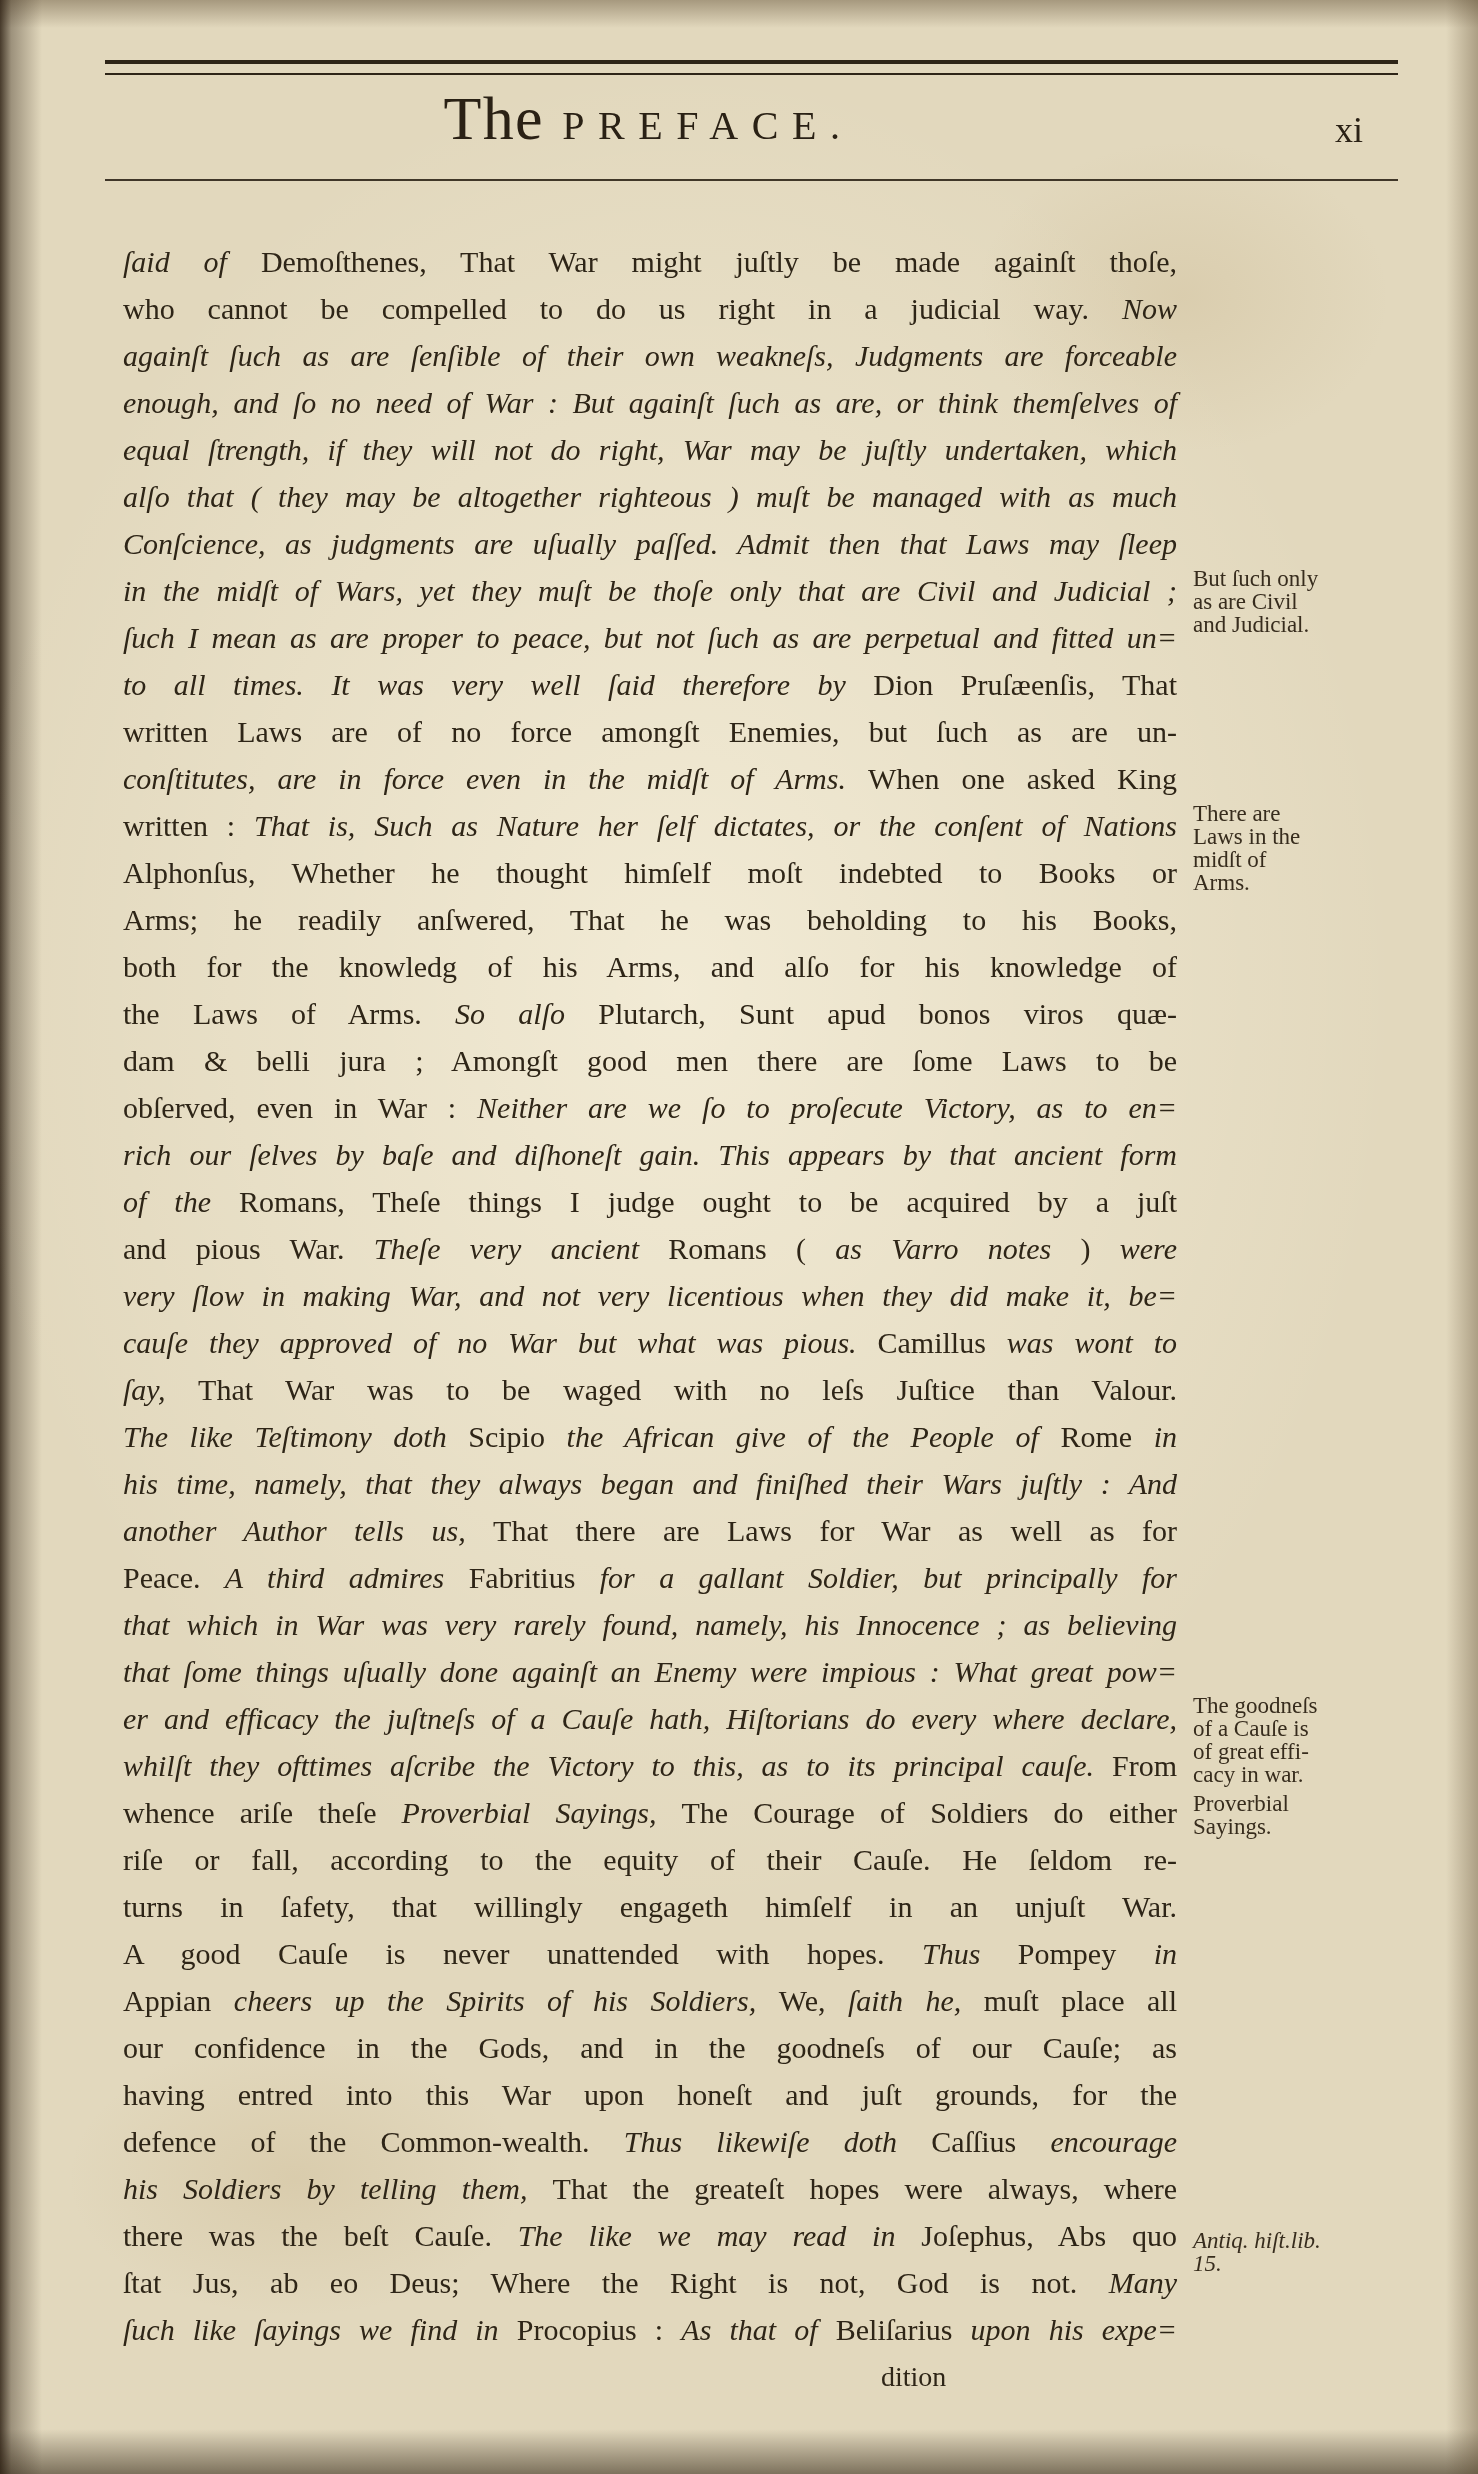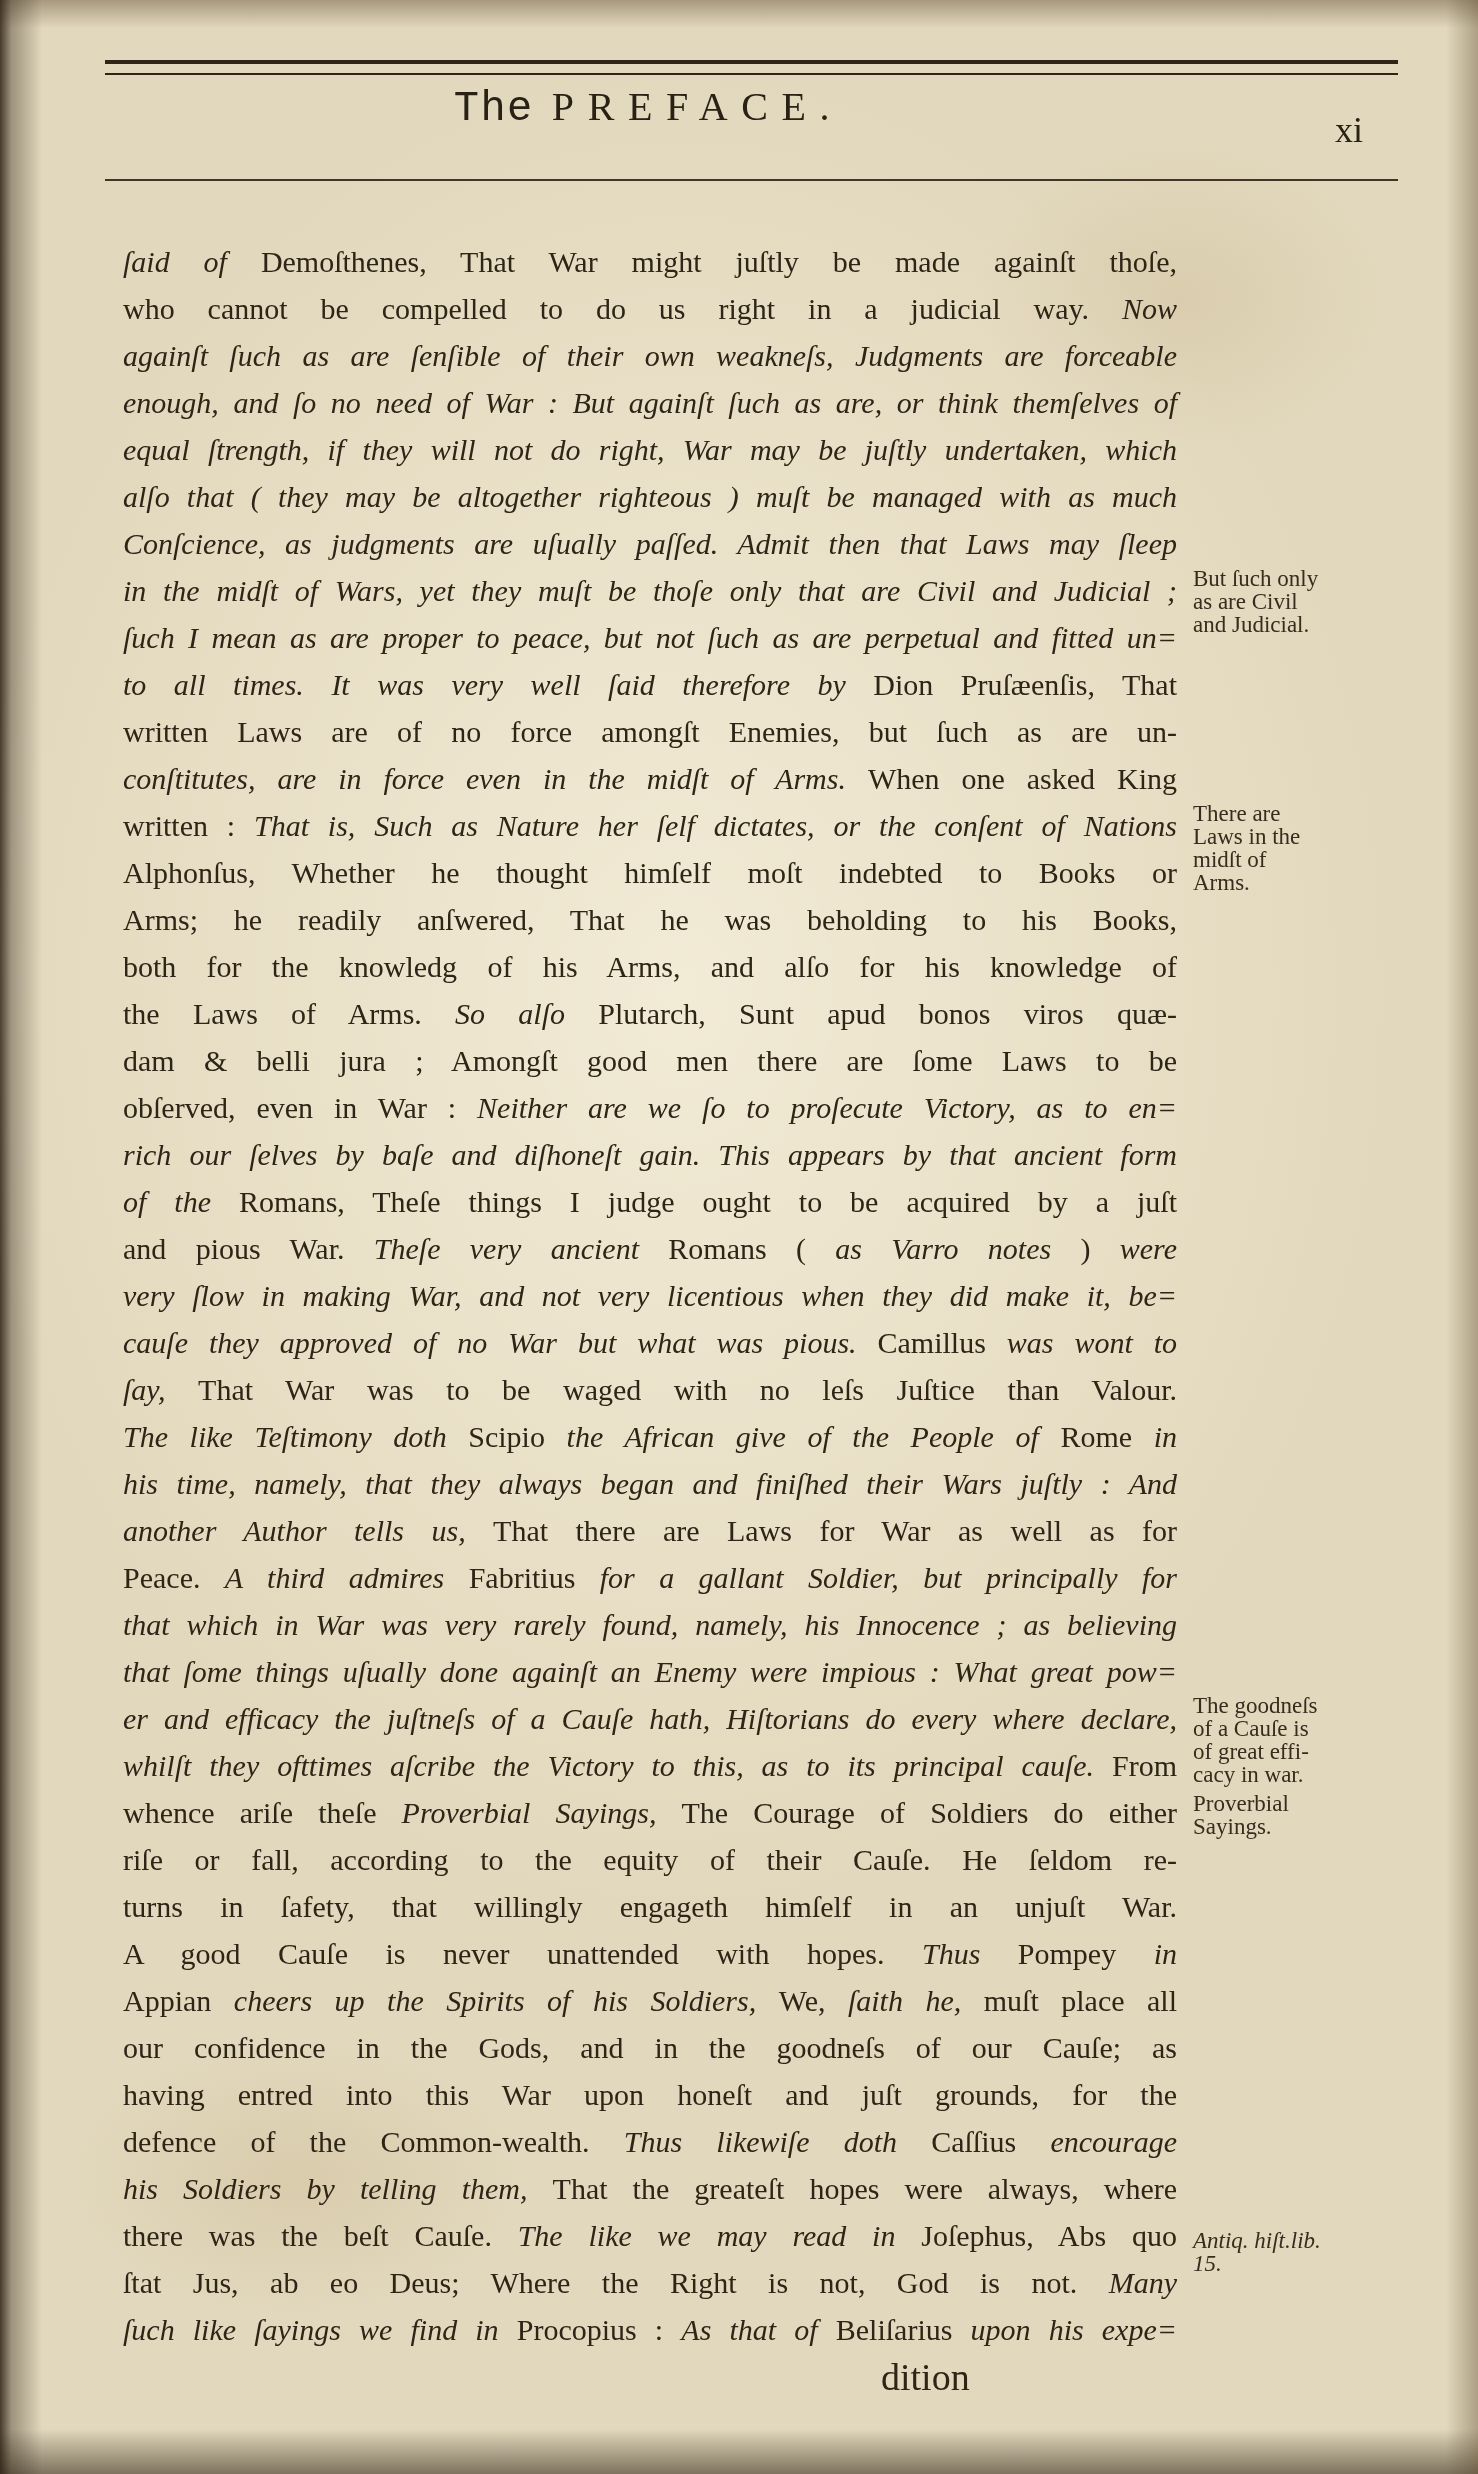--- a/index.html
+++ b/index.html
@@ -22,21 +22,21 @@
       #e2d8bd;
   }
   .rule { position:absolute; left:105px; width:1293px; background:#2e2517; }
   .rule-top-outer  { top:60px;  height:3.5px; }
   .rule-top-inner  { top:73px; height:2.1px; }
   .rule-header     { top:179px; height:2.1px; opacity:.9; }
   .header {
     position:absolute; top:83px; left:123px; width:1051px;
     text-align:center; white-space:nowrap; color:#2a2115;
   }
-  .the  { font-size:42px; letter-spacing:1.4px;font-family:Liberation Mono, monospace; }
+  .the  { font-size:62px; letter-spacing:1.4px; }
   .caps { font-size:40px; letter-spacing:0.34em; margin-left:15.4px; }
   .pagenum {
     position:absolute; top:109px; left:1300px; width:98px;
     font-size:36px; text-align:center; color:#2a2115;
   }
   .body-text {
     position:absolute; top:238px; left:123px; width:1054px;
     font-size:30px; color:#2e2517;
   }
   .line {
@@ -45,21 +45,21 @@
   }
   .it { font-style:italic; }
   .margin-notes {
     position:absolute; top:0; left:1193px; width:252px; height:2475px;
     font-size:23px; line-height:23px; color:#372c1d;
   }
   .note { position:absolute; left:0; width:252px; }
   .note.italic { font-style:italic; }
   .catchword {
     position:absolute; top:2356px; left:881px;
-    font-size:38px; line-height:42px; color:#2e2517;
+    font-size:28px; line-height:42px; color:#2e2517;
   }
 </style>
 </head>
 <body>
 
 <div class="page">
 
   <div class="rule rule-top-outer"></div>
   <div class="rule rule-top-inner"></div>
 

